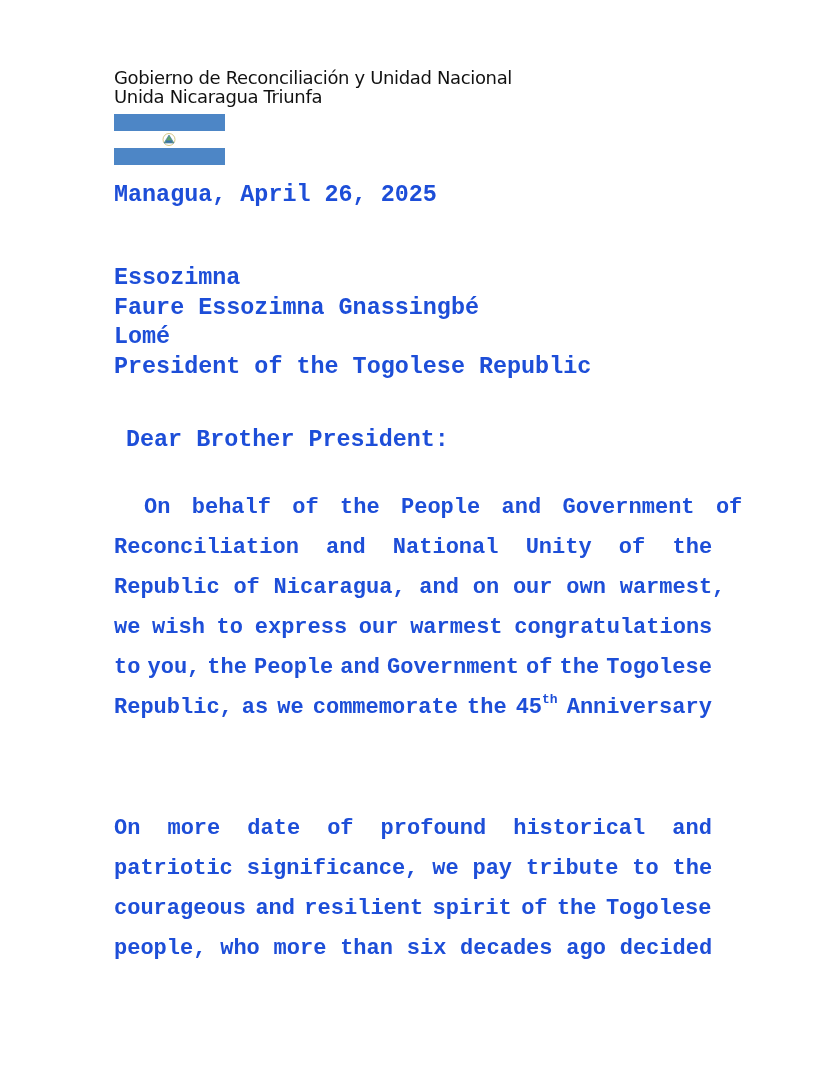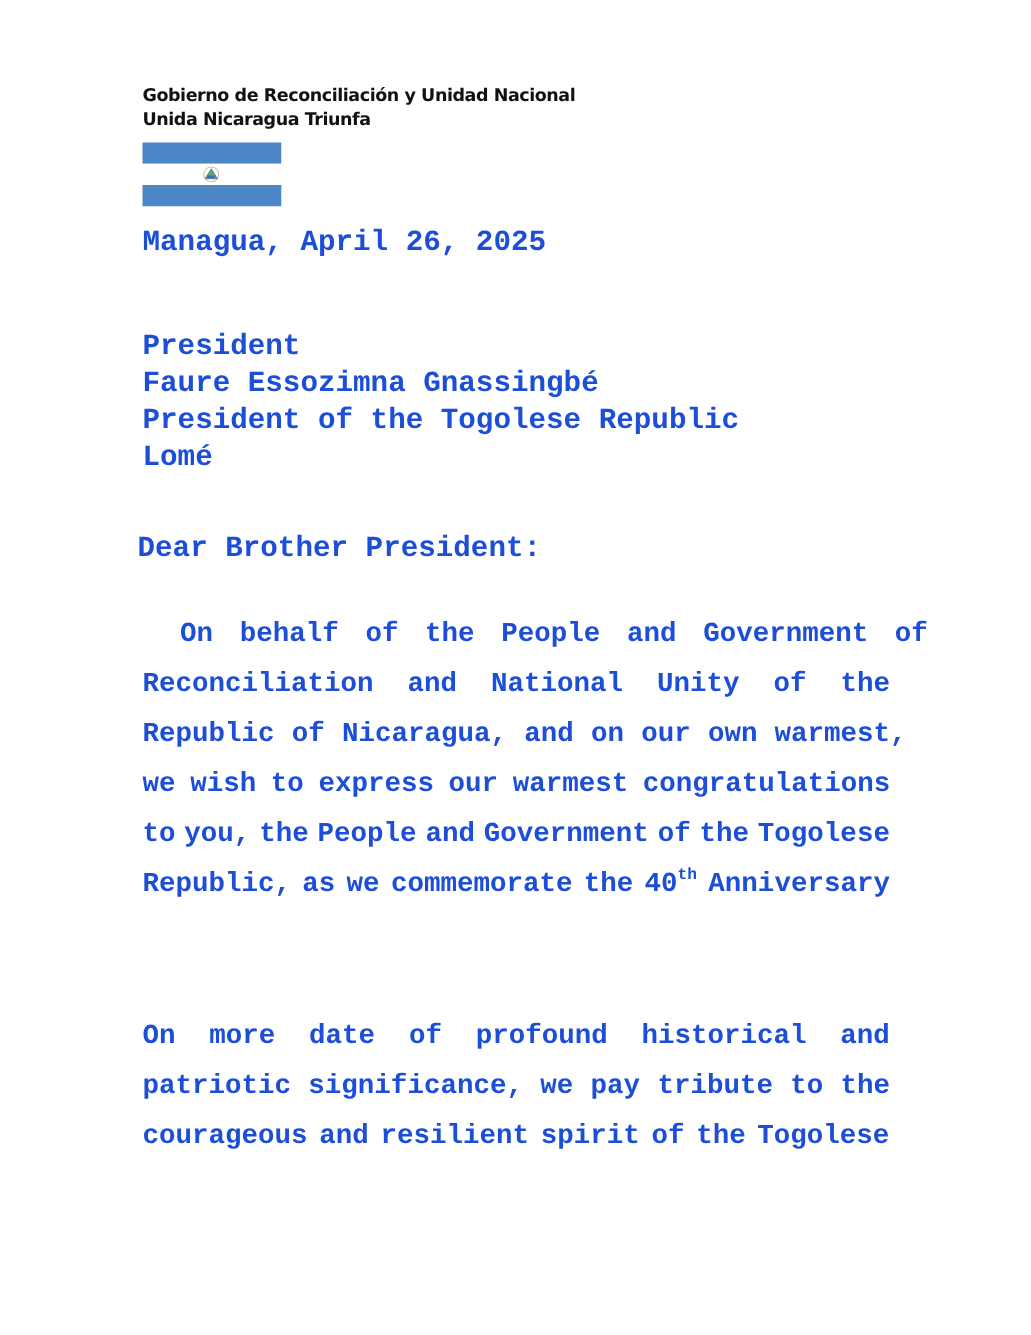--- a/index.html
+++ b/index.html
@@ -1,21 +1,21 @@
 <!DOCTYPE html>
 <html><head>
 <meta charset="utf-8">
 <style>
   html, body { margin: 0; padding: 0; background: #ffffff; }
   body { width: 825px; height: 1068px; position: relative; overflow: hidden; color: #111111; }
   .page { position: absolute; left: 0; top: 0; width: 825px; height: 1068px; background: #fff; }
   .hdr {
     position: absolute; left: 114px; top: 68px;
-    font-family: "DejaVu Sans", sans-serif; font-weight: bold;
-    font-size: 14px; line-height: 19px; color: #111;
+    font-family: "DejaVu Sans", sans-serif; font-weight: normal;
+    font-size: 18px; line-height: 19px; color: #111;
     letter-spacing: -0.35px;
   }
   .hdr div { white-space: nowrap; }
   .flag {
     position: absolute; left: 114px; top: 114px; width: 111px; height: 51px;
     display: flex; flex-direction: column;
   }
   .flag .stripe { flex: 1; }
   .flag .blue { background: #4d86c6; }
   .flag .white { background: #ffffff; position: relative; }
@@ -27,21 +27,21 @@
   .date {
     position: absolute; left: 114px; top: 180px;
     font-size: 23.4px; line-height: 30px; white-space: nowrap;
   }
   .address {
     position: absolute; left: 114px; top: 264px;
     font-size: 23.4px; line-height: 29.7px;
   }
   .address div { white-space: nowrap; }
   .greeting {
-    position: absolute; left: 110px; top: 425px;
+    position: absolute; left: 126px; top: 425px;
     font-size: 23.4px; line-height: 30px; white-space: nowrap;
   }
   .para {
     position: absolute; left: 114px; width: 598px;
     font-size: 22px; line-height: 40.1px;
   }
   .para .ln {
     display: block; white-space: nowrap;
     text-align: justify; text-align-last: justify;
     height: 40.1px; overflow: visible;
@@ -69,36 +69,37 @@
         <polygon points="7,2 12,10 2,10" fill="#5fa36a" stroke="#3b6fb0" stroke-width="0.6"></polygon>
         <rect x="4" y="7.5" width="6" height="2" fill="#3b6fb0"></rect>
       </svg>
     </div>
     <div class="stripe blue"></div>
   </div>
 
   <div class="mono date">Managua, April 26, 2025</div>
 
   <div class="mono address">
-    <div>President</div>
+    <div>Essozimna</div>
     <div>Faure Essozimna Gnassingbé</div>
+    <div>Lomé</div>
     <div>President of the Togolese Republic</div>
-    <div>Lomé</div>
   </div>
 
   <div class="mono greeting">Dear Brother President:</div>
 
   <div class="mono para para1">
     <span class="ln" style="display: block; text-align-last: left; word-spacing: 8.14286px; margin-left: 30px;">On behalf of the People and Government of</span>
     <span class="ln" style="display: block; text-align-last: left; word-spacing: 14px;">Reconciliation and National Unity of the</span>
     <span class="ln" style="display: block; text-align-last: left; word-spacing: 0.571429px;">Republic of Nicaragua, and on our own warmest,</span>
     <span class="ln" style="display: block; text-align-last: left; word-spacing: -1.5px;">we wish to express our warmest congratulations</span>
     <span class="ln" style="display: block; text-align-last: left; word-spacing: -6.125px;">to you, the People and Government of the Togolese</span>
-    <span class="ln" style="display: block; text-align-last: left; word-spacing: -4.16667px;"><span>Republic, as we commemorate the 40</span><sup>th</sup><span> Anniversary</span></span>
+    <span class="ln" style="display: block; text-align-last: left; word-spacing: -4.16667px;"><span>Republic, as we commemorate the 45</span><sup>th</sup><span> Anniversary</span></span>
   </div>
 
   <div class="mono para para2">
     <span class="ln" style="display: block; text-align-last: left; word-spacing: 13.8333px;">On more date of profound historical and</span>
     <span class="ln" style="display: block; text-align-last: left; word-spacing: 0.666667px;">patriotic significance, we pay tribute to the</span>
     <span class="ln" style="display: block; text-align-last: left; word-spacing: -3.83333px;">courageous and resilient spirit of the Togolese</span>
+    <span class="ln" style="display: block; text-align-last: left; word-spacing: 0.571429px;">people, who more than six decades ago decided</span>
   </div>
 
 </div>
 
 </body></html>

